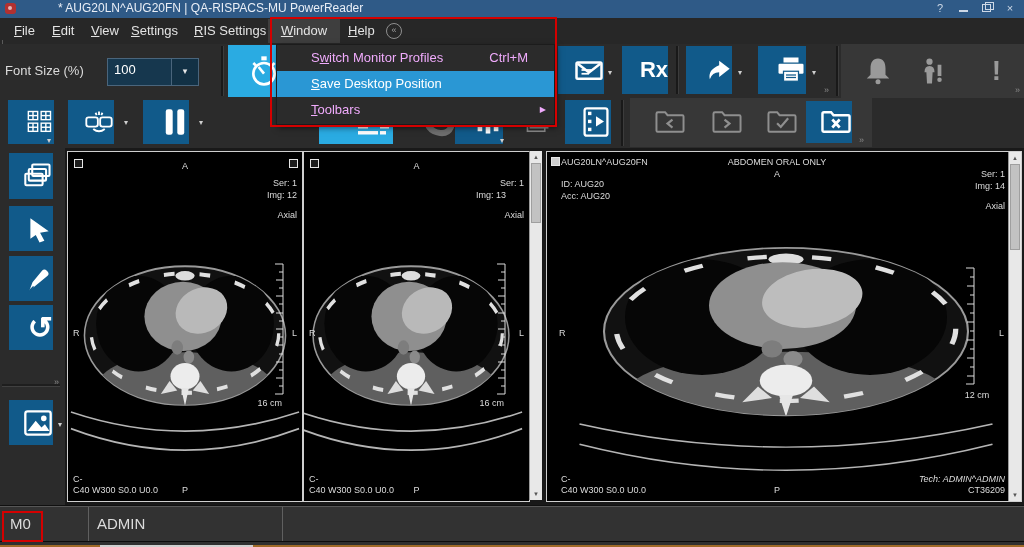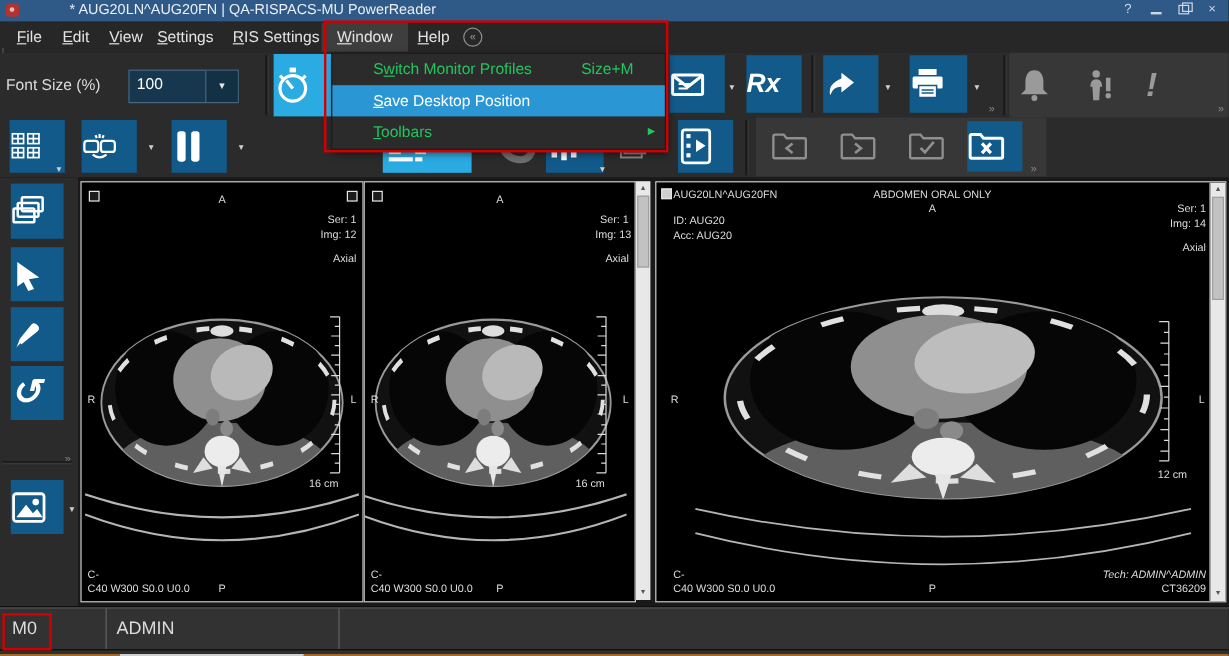--- a/index.html
+++ b/index.html
@@ -25,21 +25,21 @@
        font-size:9px;line-height:13px;text-align:center;}
   
   .toolbar1{left:0;top:44px;width:1024px;height:54px;background:#2b2b2b;}
   .toolbar2{left:0;top:98px;width:1024px;height:50px;background:#2b2b2b;border-bottom:1px solid #161616;}
   .tb-label{color:#dcdcdc;font-size:13px;line-height:54px;}
   .combo{background:#16374e;border:1px solid #4a657c;color:#fff;font-size:13px;}
   .combo .val{position:absolute;left:6px;top:3px;}
   .combo .btn{position:absolute;right:0;top:0;bottom:0;width:26px;background:#123145;border-left:1px solid #4a657c;
       color:#e8e8e8;font-size:9px;text-align:center;line-height:24px;}
   .vsep{width:2px;background:#191919;border-right:1px solid #3c3c3c;}
-  .ib{display:flex;align-items:center;justify-content:flex-start;background:#115a8a;font-style:italic;}
+  .ib{display:flex;align-items:center;justify-content:flex-end;background:#115a8a;}
   .ib.lb{background:#2aabe2;}
   .ib.plain{background:transparent;}
   .caret{color:#cfcfcf;font-size:8px;line-height:10px;}
   .ovf{color:#8a8a8a;font-size:9px;line-height:9px;transform:rotate(0deg);}
   .subbar{background:#373737;}
   .rx{color:#fff;font-weight:bold;font-size:22px;line-height:22px;}
   .excl{color:#9a9a9a;font-weight:bold;font-size:28px;line-height:28px;}
   
   .sidebar{left:0;top:148px;width:65px;height:357px;background:#2b2b2b;border-right:1px solid #141414;}
   .groove{left:2px;width:58px;height:2px;background:#1e1e1e;border-bottom:1px solid #404040;}
@@ -49,21 +49,21 @@
   .ov{color:#dcdcdc;font-size:9px;line-height:11px;white-space:nowrap;}
   .ovr{text-align:right;}
   .sq{width:7px;height:7px;border:1px solid #e6e6e6;background:#1c1c1c;}
   .sq.fill{background:#cfcfcf;}
   .sbar{background:#e8e8e8;border-left:1px solid #9a9a9a;}
   .sbar .ar{position:absolute;left:0;width:100%;text-align:center;color:#555;font-size:6px;line-height:10px;}
   .sbar .thumb{position:absolute;left:1px;right:1px;background:#c2c2c2;border:1px solid #9f9f9f;}
   
   .dropdown{left:276px;top:44px;width:277px;height:79px;background:#2b2b2b;border:1px solid #1c1c1c;z-index:50;
      box-shadow:2px 3px 6px rgba(0,0,0,.5);}
-  .dd-item{position:relative;height:26px;line-height:26px;color:#22c55e;font-size:13px;padding-left:34px;}
+  .dd-item{position:relative;height:26px;line-height:26px;color:#f0abfc;font-size:13px;padding-left:34px;}
   .dd-item u{text-decoration:underline;}
   .dd-item.hl{background:#2a97d4;color:#fff;}
   .dd-sc{position:absolute;right:26px;top:0;}
   .dd-ar{position:absolute;right:8px;top:0;font-size:8px;}
   
   .statusbar{left:0;top:505px;width:1024px;height:36px;background:#323232;border-top:1px solid #101010;
      box-shadow:inset 0 1px 0 #565656;color:#dcdcdc;font-size:15px;}
   .ssep{top:1px;width:1px;height:35px;background:#606060;}
   .bstrip{left:0;top:541px;width:1024px;height:6px;background:#2f2f2f;border-top:1px solid #0c0c0c;}
   .bstrip .orange{position:absolute;left:0;top:3px;width:1024px;height:3px;background:#a06a28;}
@@ -400,21 +400,21 @@
           <circle cx="124" cy="98" r="5.5" fill="#8a8a8a"></circle>
           <ellipse cx="120" cy="114" rx="15" ry="11" fill="#ececec"></ellipse>
           <path d="M104,118 L95,129 L112,126 Z" fill="#dedede"></path>
           <path d="M136,118 L145,129 L128,126 Z" fill="#dedede"></path>
           <path d="M116,124 L124,124 L120,139 Z" fill="#e6e6e6"></path>
         </g>
       </svg>
       <span class="abs sq" style="left:6px;top:7px;"></span>
       <span class="abs ov" style="left:0;right:0;top:9px;text-align:center;">A</span>
       <span class="abs ov ovr" style="right:5px;top:26px;">Ser: 1</span>
-      <span class="abs ov ovr" style="right:3px;top:38px;padding-left:44px;">Img: 13</span>
+      <span class="abs ov ovr" style="right:23px;top:38px;padding-left:44px;">Img: 13</span>
       <span class="abs ov ovr" style="right:5px;top:58px;">Axial</span>
       <span class="abs ov" style="left:5px;top:176px;">R</span>
       <span class="abs ov ovr" style="right:5px;top:176px;">L</span>
       <svg class="abs" style="left:188px;top:110px;" width="16" height="136">
         <path d="M13 2h-8M13 2v130M13 132h-8M13 10h-4M13 18h-7M13 26h-4M13 34h-7M13 42h-4M13 51h-7M13 59h-4M13 67h-7M13 75h-4M13 83h-7M13 92h-4M13 100h-7M13 108h-4M13 116h-7M13 124h-4" stroke="#dcdcdc" stroke-width="1" fill="none"></path>
       </svg>
       <span class="abs ov ovr" style="left:136px;width:64px;top:246px;">16 cm</span>
       <span class="abs ov" style="left:5px;bottom:16px;">C-</span>
       <span class="abs ov" style="left:5px;bottom:5px;">C40 W300 S0.0 U0.0</span>
       <span class="abs ov" style="left:0;right:0;bottom:5px;text-align:center;">P</span>
@@ -488,21 +488,21 @@
     <span class="abs ssep" style="left:282px;"></span>
   </div>
   <div class="abs bstrip">
     <span class="orange"></span>
     <span class="lite"></span>
   </div>
 
   <div class="abs dropdown">
     <div class="dd-item">
       <span>S<u>w</u>itch Monitor Profiles</span>
-      <span class="dd-sc">Size+M</span>
+      <span class="dd-sc">Ctrl+M</span>
     </div>
     <div class="dd-item hl">
       <span><u>S</u>ave Desktop Position</span>
     </div>
     <div class="dd-item">
       <span><u>T</u>oolbars</span>
       <span class="dd-ar">▶</span>
     </div>
   </div>
 

